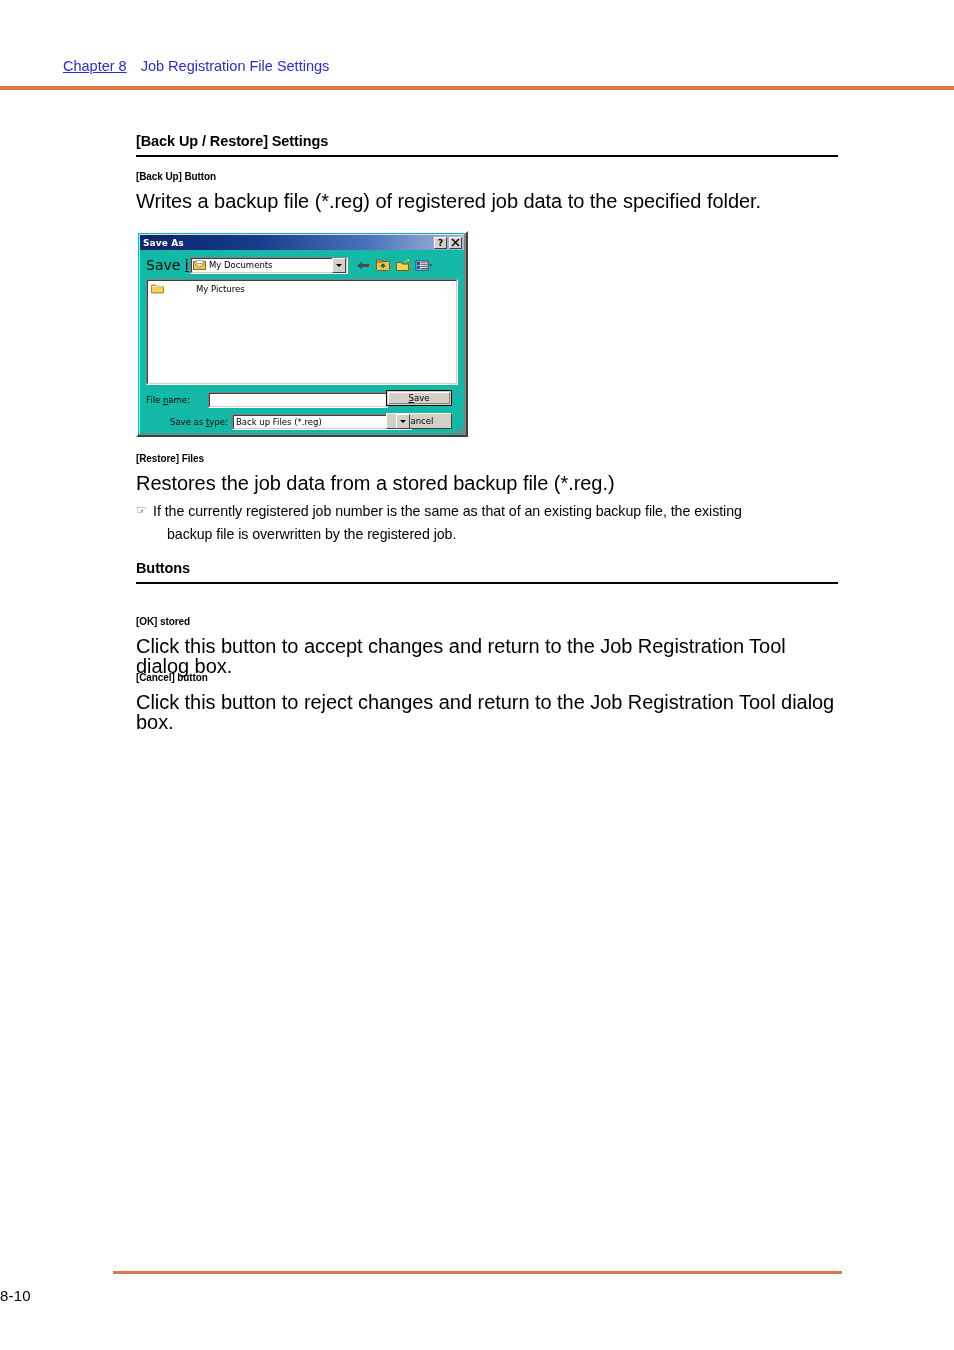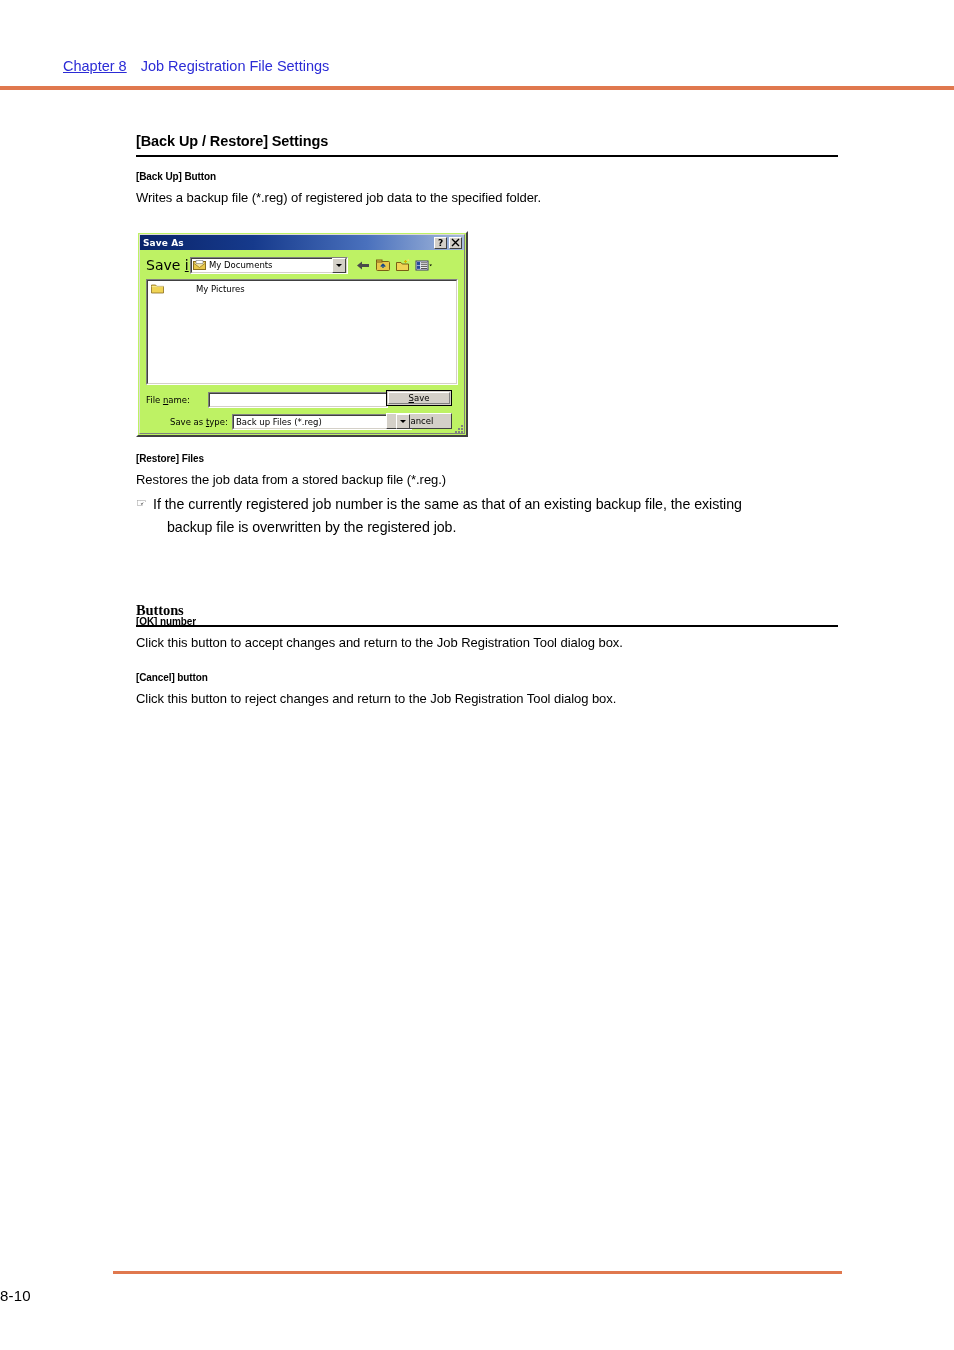--- a/index.html
+++ b/index.html
@@ -54,21 +54,21 @@
     background: #000000;
   }
 
   .sub-title {
     font-size: 10px;
     font-weight: bold;
     letter-spacing: -0.1px;
     white-space: nowrap;
   }
   .body-text {
-    font-size: 13px;
+    font-size: 20px;
     line-height: 1.0;
     letter-spacing: -0.05px;
   }
 
   .note-row {
     display: flex;
     align-items: flex-start;
     font-size: 14.2px;
     line-height: 1.62;
     letter-spacing: -0.05px;
@@ -87,21 +87,21 @@
   
   .abs { position: absolute; }
 
   
   .dialog {
     position: absolute;
     left: 136px;
     top: 231px;
     width: 332px;
     height: 206px;
-    background: #bef264;
+    background: #14b8a6;
     border-top: 2px solid #ffffff;
     border-left: 2px solid #ffffff;
     border-right: 2px solid #404040;
     border-bottom: 2px solid #404040;
     box-sizing: border-box;
     font-family: "DejaVu Sans", sans-serif;
     font-size: 8.5px;
     color: #000000;
   }
   .dlg-inner {
@@ -536,27 +536,27 @@
   <div class="body-text" style="margin-top:9px;">Restores the job data from a stored backup file (*.reg.)</div>
   <div class="note-row" style="margin-top:7px;">
     <span class="note-glyph">☞</span>
     <span class="note-body">
       <span>If the currently registered job number is the same as that of an existing backup file, the existing</span>
       <span class="cont">backup file is overwritten by the registered job.</span>
     </span>
   </div>
 </div>
 
-<div class="abs" style="left:136px; top:602px; width:702px;font-family:Liberation Serif, serif;">
+<div class="abs" style="left:136px; top:560px; width:702px;">
   <div class="section-title">Buttons</div>
   <div class="section-rule" style="margin-top:6px;"></div>
 </div>
 
 <div class="abs" style="left:136px; top:616px; width:702px;">
-  <div class="sub-title">[OK] number</div>
+  <div class="sub-title">[OK] stored</div>
   <div class="body-text" style="margin-top:9px;">Click this button to accept changes and return to the Job Registration Tool dialog box.</div>
 </div>
 
 <div class="abs" style="left:136px; top:672px; width:702px;">
   <div class="sub-title">[Cancel] button</div>
   <div class="body-text" style="margin-top:9px;">Click this button to reject changes and return to the Job Registration Tool dialog box.</div>
 </div>
 
 <div class="footer-rule"></div>
 <div class="footer-page">8-10</div>

